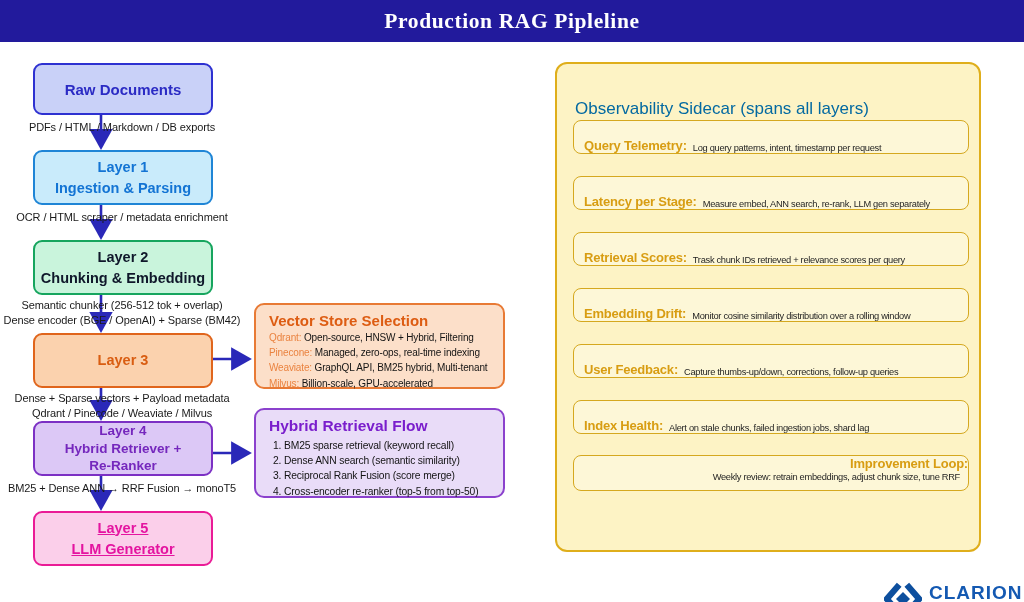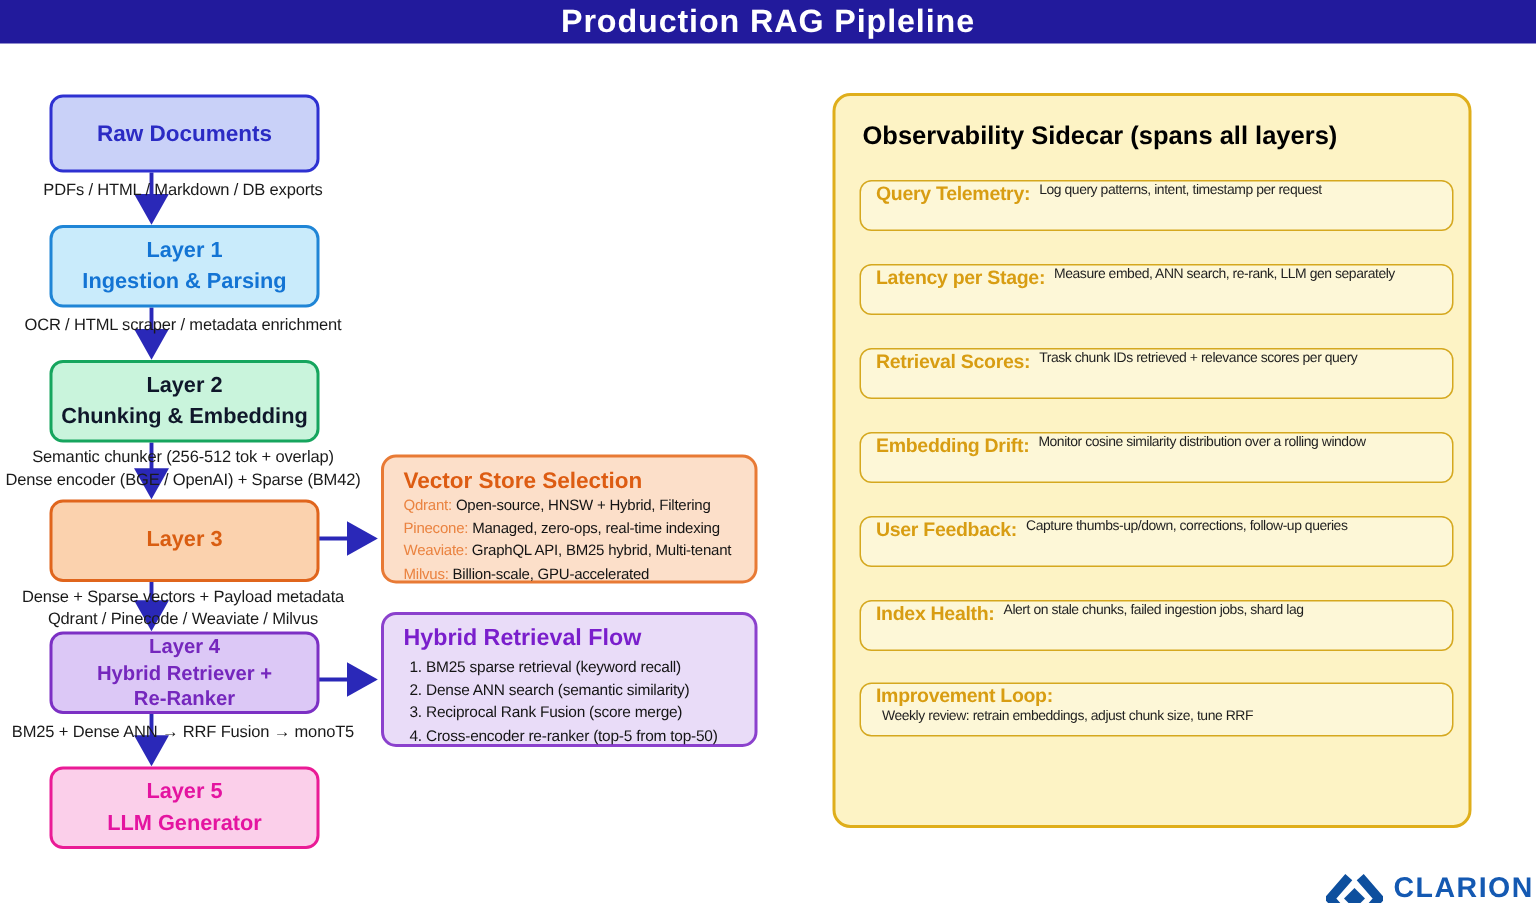--- a/index.html
+++ b/index.html
@@ -1,63 +1,63 @@
 <!DOCTYPE html>
 <html><head>
 <meta charset="utf-8">
 <style>
   html,body{margin:0;padding:0;background:#fff;}
   .canvas{position:relative;width:1024px;height:602px;background:#ffffff;overflow:hidden;
           font-family:"Liberation Sans", sans-serif;}
 
   
-  .titlebar{position:absolute;left:0;top:0;width:1024px;height:29px;background:#221a9c;
-            display:flex;align-items:center;justify-content:center;}
+  .titlebar{position:absolute;left:0;top:0;width:1024px;height:42px;background:#221a9c;
+            display:flex;align-items:center;justify-content:center;font-family:Liberation Serif, serif;}
   .titlebar h1{margin:0;color:#ffffff;font-size:21.5px;font-weight:bold;letter-spacing:.6px;}
 
   
   .arrows{position:absolute;left:0;top:0;z-index:1;pointer-events:none;}
 
   
   .fbox{position:absolute;left:33px;width:180px;box-sizing:border-box;border-radius:9px;
         display:flex;flex-direction:column;justify-content:center;align-items:center;
         font-weight:bold;text-align:center;z-index:2;}
   .fbox .fl{line-height:21px;font-size:14.5px;}
   .b0{top:63px;height:52px;background:#c9d1f8;border:2.5px solid #2e31d1;color:#2b2bc4;}
   .b0 .fl{font-size:15px;}
   .b1{top:150px;height:55px;background:#c9ebfb;border:2.5px solid #1f85d6;color:#1374d4;}
   .b2{top:240px;height:55px;background:#c9f4dc;border:2.5px solid #16a55e;color:#0f172a;}
   .b3{top:333px;height:55px;background:#fbd2ae;border:2.5px solid #e0651c;color:#d95d11;}
   .b4{top:421px;height:55px;background:#dcc8f6;border:2.5px solid #7c30c4;color:#7527bd;}
   .b4 .fl{font-size:13.5px;line-height:17.5px;}
-  .b5{top:511px;height:55px;background:#fbcfea;border:2.5px solid #ea1b96;color:#e414a0;}
+  .b5{top:511px;height:55px;background:#fbcfea;border:2.5px solid #ea1b96;color:#e414a0;text-decoration:underline;}
 
   
   .cap{position:absolute;left:-18px;width:280px;text-align:center;font-size:11px;
        letter-spacing:-.1px;color:#1a1a1a;line-height:15px;z-index:2;white-space:nowrap;}
   .c0{top:120px;} .c1{top:210px;} .c2{top:298px;} .c3{top:391px;} .c4{top:481px;}
 
   
   .side{position:absolute;left:254px;width:251px;box-sizing:border-box;border-radius:10px;z-index:2;}
   .vss{top:303px;height:86px;background:#fcdfc9;border:2.5px solid #e87a35;padding:5px 8px 4px 13px;}
   .vss-title{font-size:15px;font-weight:bold;color:#dd5c12;margin:2px 0 1px 0;}
   .vss-item{font-size:10px;line-height:15.2px;letter-spacing:-.15px;color:#141414;white-space:nowrap;}
   .vss-name{color:#ea8340;}
   .hrf{top:408px;height:90px;background:#e9dcf8;border:2.5px solid #8b41cd;padding:5px 8px 4px 13px;}
   .hrf-title{font-size:15.5px;font-weight:bold;color:#7a1ecc;margin:2px 0 3px 0;}
   .hrf ol{margin:0;padding-left:15px;}
   .hrf li{font-size:10.3px;line-height:15.2px;letter-spacing:-.15px;color:#141414;white-space:nowrap;}
 
   
   .obs{position:absolute;left:555px;top:62px;width:426px;height:490px;box-sizing:border-box;
        background:#fdf3c5;border:2.5px solid #dfae1b;border-radius:12px;z-index:2;}
-  .obs-title{position:absolute;left:18px;top:17px;font-size:17px;font-weight:bold;color:#000000;}
+  .obs-title{position:absolute;left:18px;top:35px;font-size:17px;font-weight:normal;color:#0369a1;}
   .obs-row{position:absolute;left:16px;width:396px;height:34px;box-sizing:border-box;
            background:#fdf7d7;border:1.5px solid #d5a81f;border-radius:8px;
-           display:flex;align-items:flex-start;padding-left:10px;}
+           display:flex;align-items:flex-end;padding-left:10px;}
   .r0{top:56px;} .r1{top:112px;} .r2{top:168px;} .r3{top:224px;} .r4{top:280px;}
   .r5{top:336px;} .r6{top:391px;height:36px;flex-direction:column;}
   .row-label{font-size:13px;font-weight:bold;color:#d89d12;letter-spacing:-.2px;white-space:nowrap;flex-shrink:0;}
   .row-desc{font-size:9.3px;letter-spacing:-.3px;color:#1f1f1f;margin-left:6px;white-space:nowrap;}
   .r6 .row-desc{white-space:normal;flex:1;text-align:center;line-height:12.5px;padding-right:8px;margin-left:4px;}
 
   
   .logo{position:absolute;left:884px;top:580px;display:flex;align-items:center;gap:7px;z-index:2;}
   .logo-text{display:flex;flex-direction:column;}
   .logo-main{font-size:19px;font-weight:bold;color:#1459b2;letter-spacing:1px;line-height:19px;}

